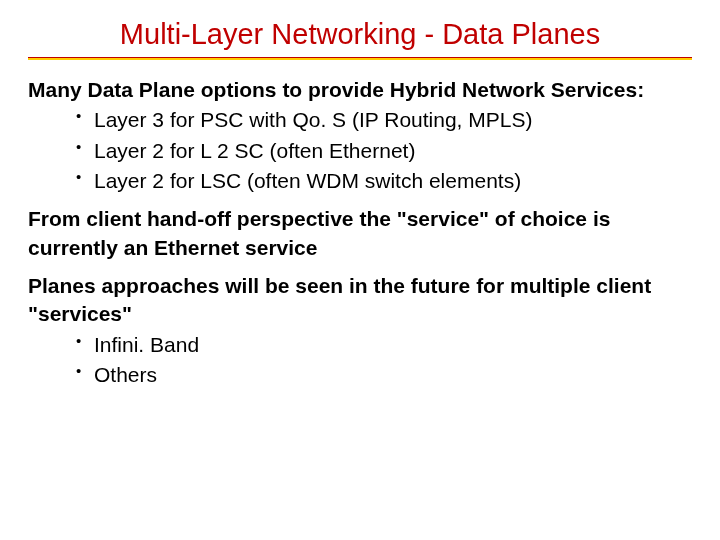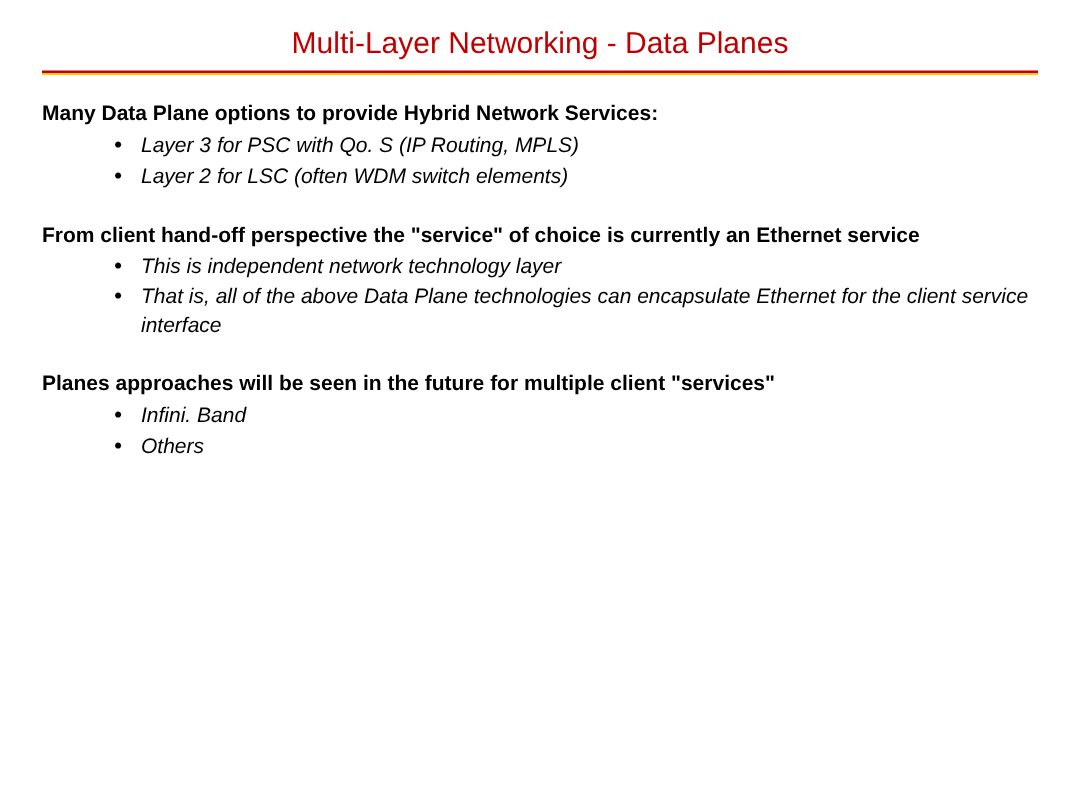--- a/index.html
+++ b/index.html
@@ -11,51 +11,50 @@
     color: #000;
     overflow: hidden;
   }
   .slide {
     width: 100%;
     height: 100%;
     padding: 18px 28px 20px 28px;
   }
   .title {
     color: #c00000;
-    font-size: 20px;
+    font-size: 29px;
     font-weight: 400;
     text-align: center;
     margin-bottom: 6px;
     padding: 0 20px;
   }
   .divider {
     height: 3px;
     width: 100%;
     margin-bottom: 16px;
     background: linear-gradient(to bottom, #c00000 0%, #c00000 50%, #ffcc00 50%, #ffcc00 100%);
   }
   .content {
-    font-size: 14px;
+    font-size: 21px;
     line-height: 1.35;
   }
   .heading {
     font-weight: bold;
-    margin-top: 20px;
+    margin-top: 10px;
   }
   .heading.tight { margin-top: 0; }
   ul.bullets {
     list-style: none;
     padding-left: 48px;
     margin: 2px 0 4px 0;
   }
   ul.bullets li {
     position: relative;
     padding-left: 18px;
     margin: 2px 0;
-    font-style: italic;
   }
   ul.bullets li::before {
     content: "•";
     position: absolute;
     left: 0;
     top: 0;
     font-size: 15px;
     line-height: 1.35;
   }
 </style>
@@ -64,28 +63,25 @@
 
 <div class="slide">
   <h1 class="title">Multi-Layer Networking - Data Planes</h1>
   <div class="divider"></div>
 
   <div class="content">
 
     <div class="heading tight">Many Data Plane options to provide Hybrid Network Services:</div>
     <ul class="bullets">
       <li>Layer 3 for PSC with Qo. S (IP Routing, MPLS)</li>
+      <li>Layer 2 for L 2 SC (often Ethernet)</li>
       <li>Layer 2 for LSC (often WDM switch elements)</li>
     </ul>
 
     <div class="heading">From client hand-off perspective the "service" of choice is currently an Ethernet service</div>
-    <ul class="bullets">
-      <li>This is independent network technology layer</li>
-      <li>That is, all of the above Data Plane technologies can encapsulate Ethernet for the client service interface</li>
-    </ul>
 
     <div class="heading">Planes approaches will be seen in the future for multiple client "services"</div>
     <ul class="bullets">
       <li>Infini. Band</li>
       <li>Others</li>
     </ul>
 
   </div>
 </div>
 

